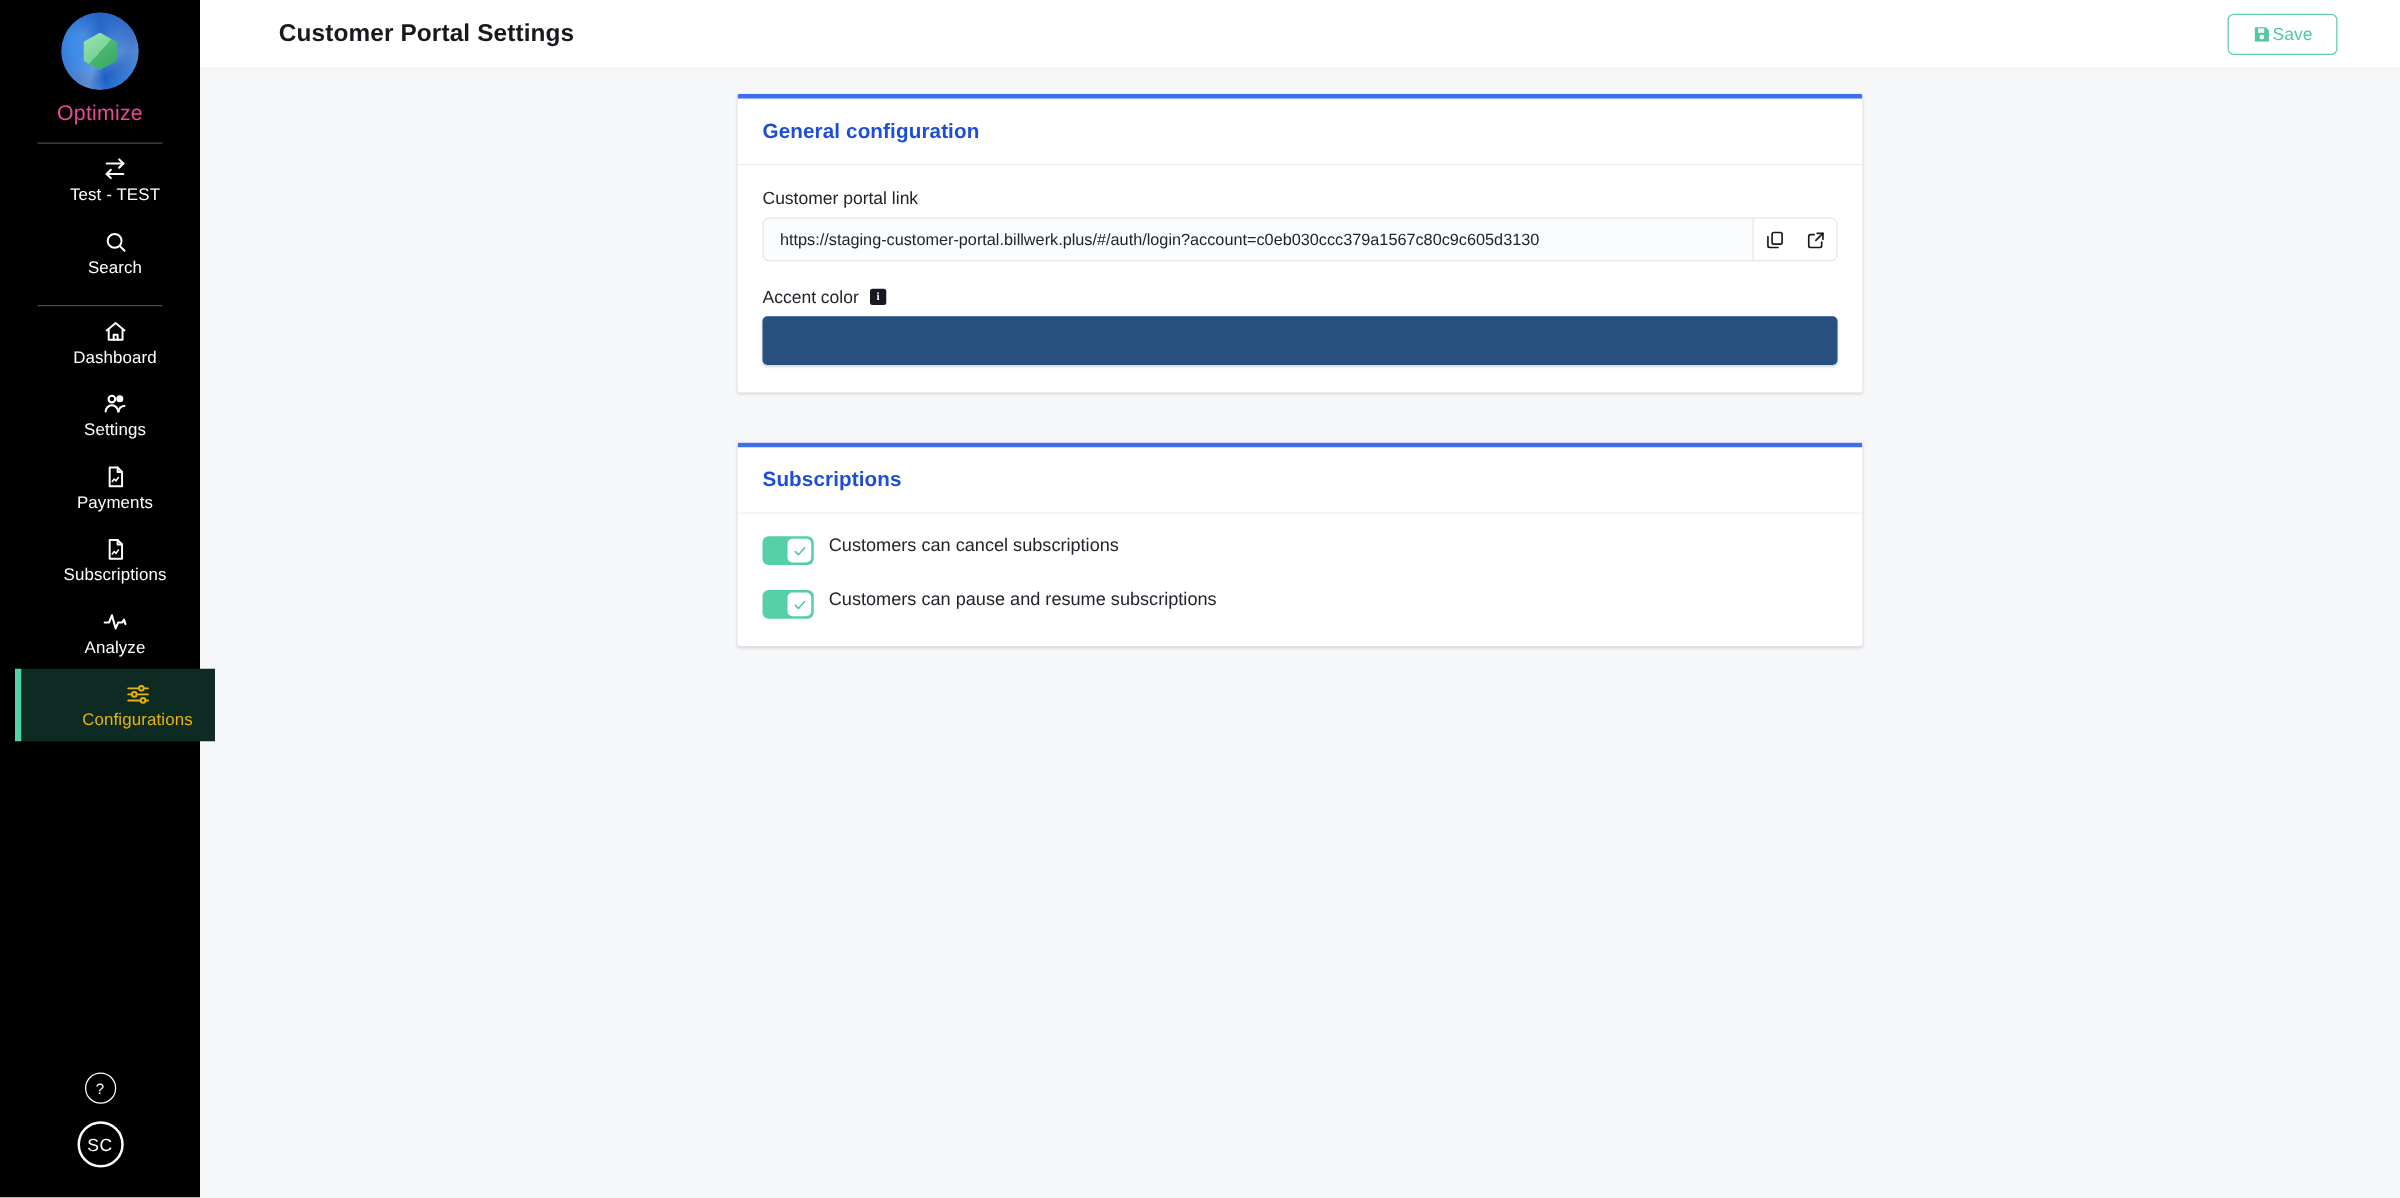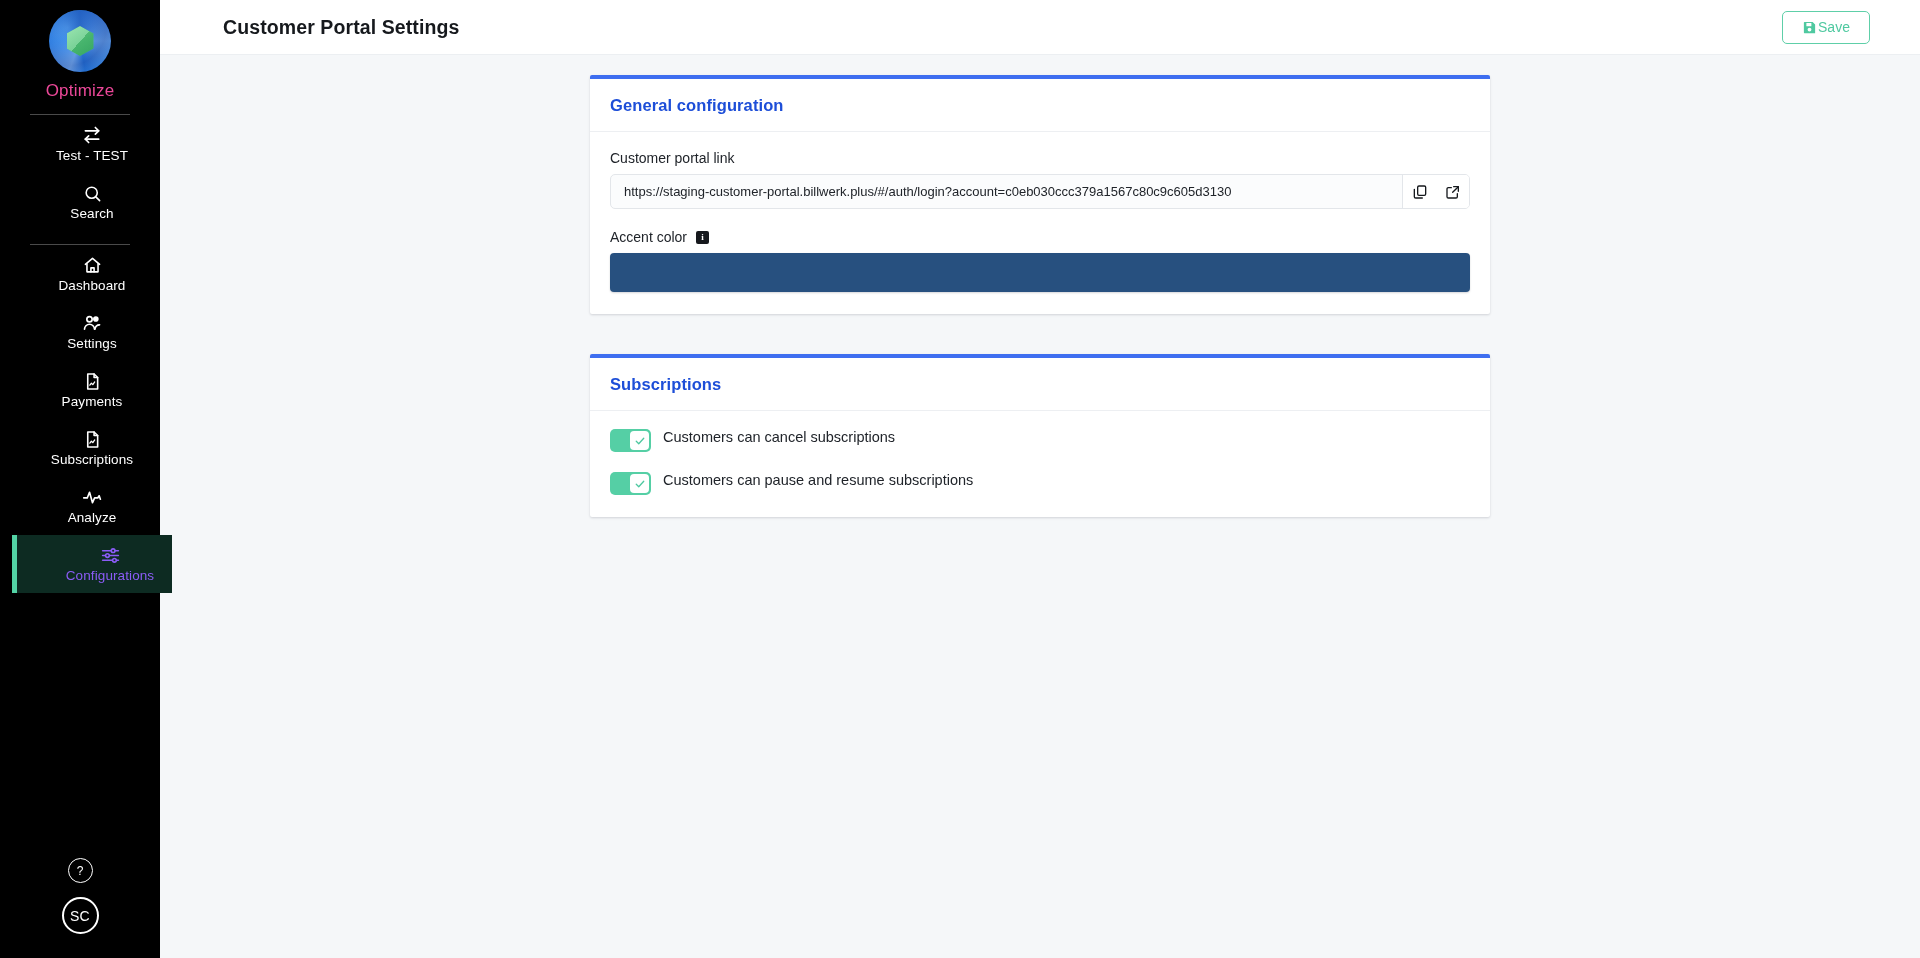--- a/index.html
+++ b/index.html
@@ -113,21 +113,21 @@
   .nav-item .nav-label {
     font-size: 13.5px;
     line-height: 1;
     letter-spacing: 0.1px;
   }
   .nav-item .nav-ic { height: 20px; display: flex; align-items: center; }
   .nav-item svg { display: block; }
 
   .nav-item.active {
     background: #0d2b22;
-    color: #8b5cf6;
+    color: #eab308;
     padding-left: 36px;
   }
   .nav-item.active::before {
     content: "";
     position: absolute;
     left: 0; top: 0; bottom: 0;
     width: 5px;
     background: #53d3a5;
   }
 

